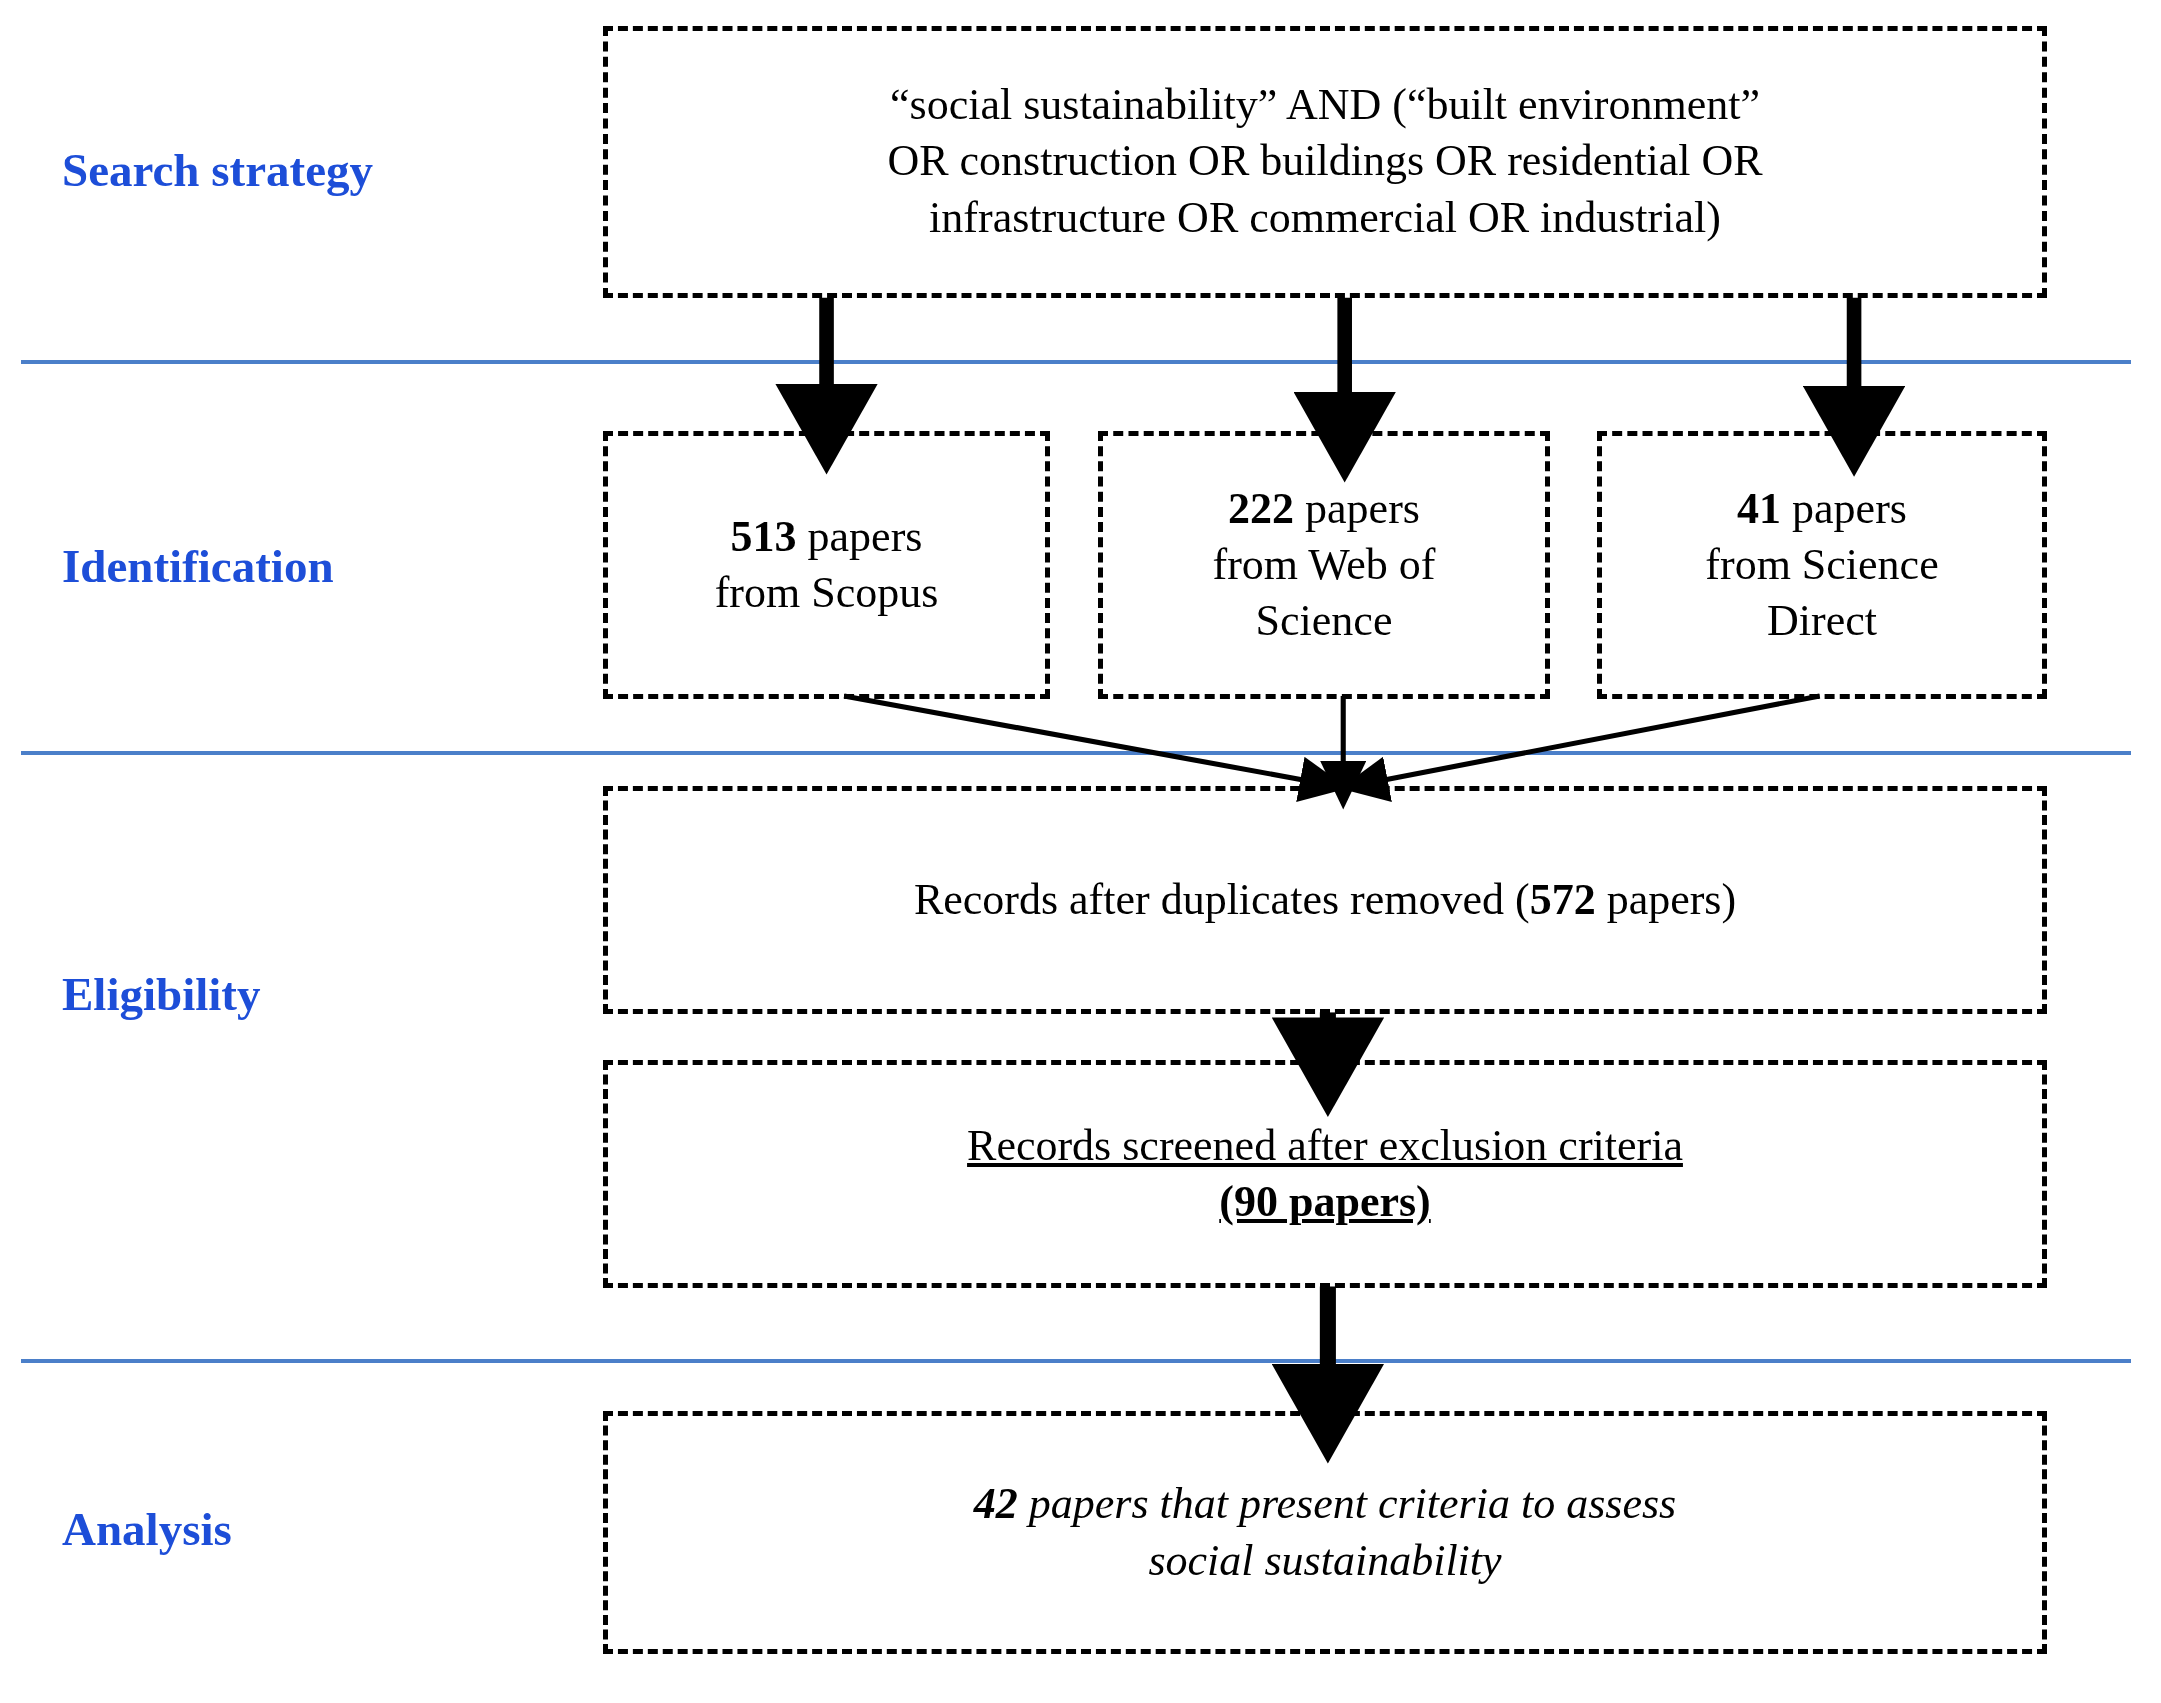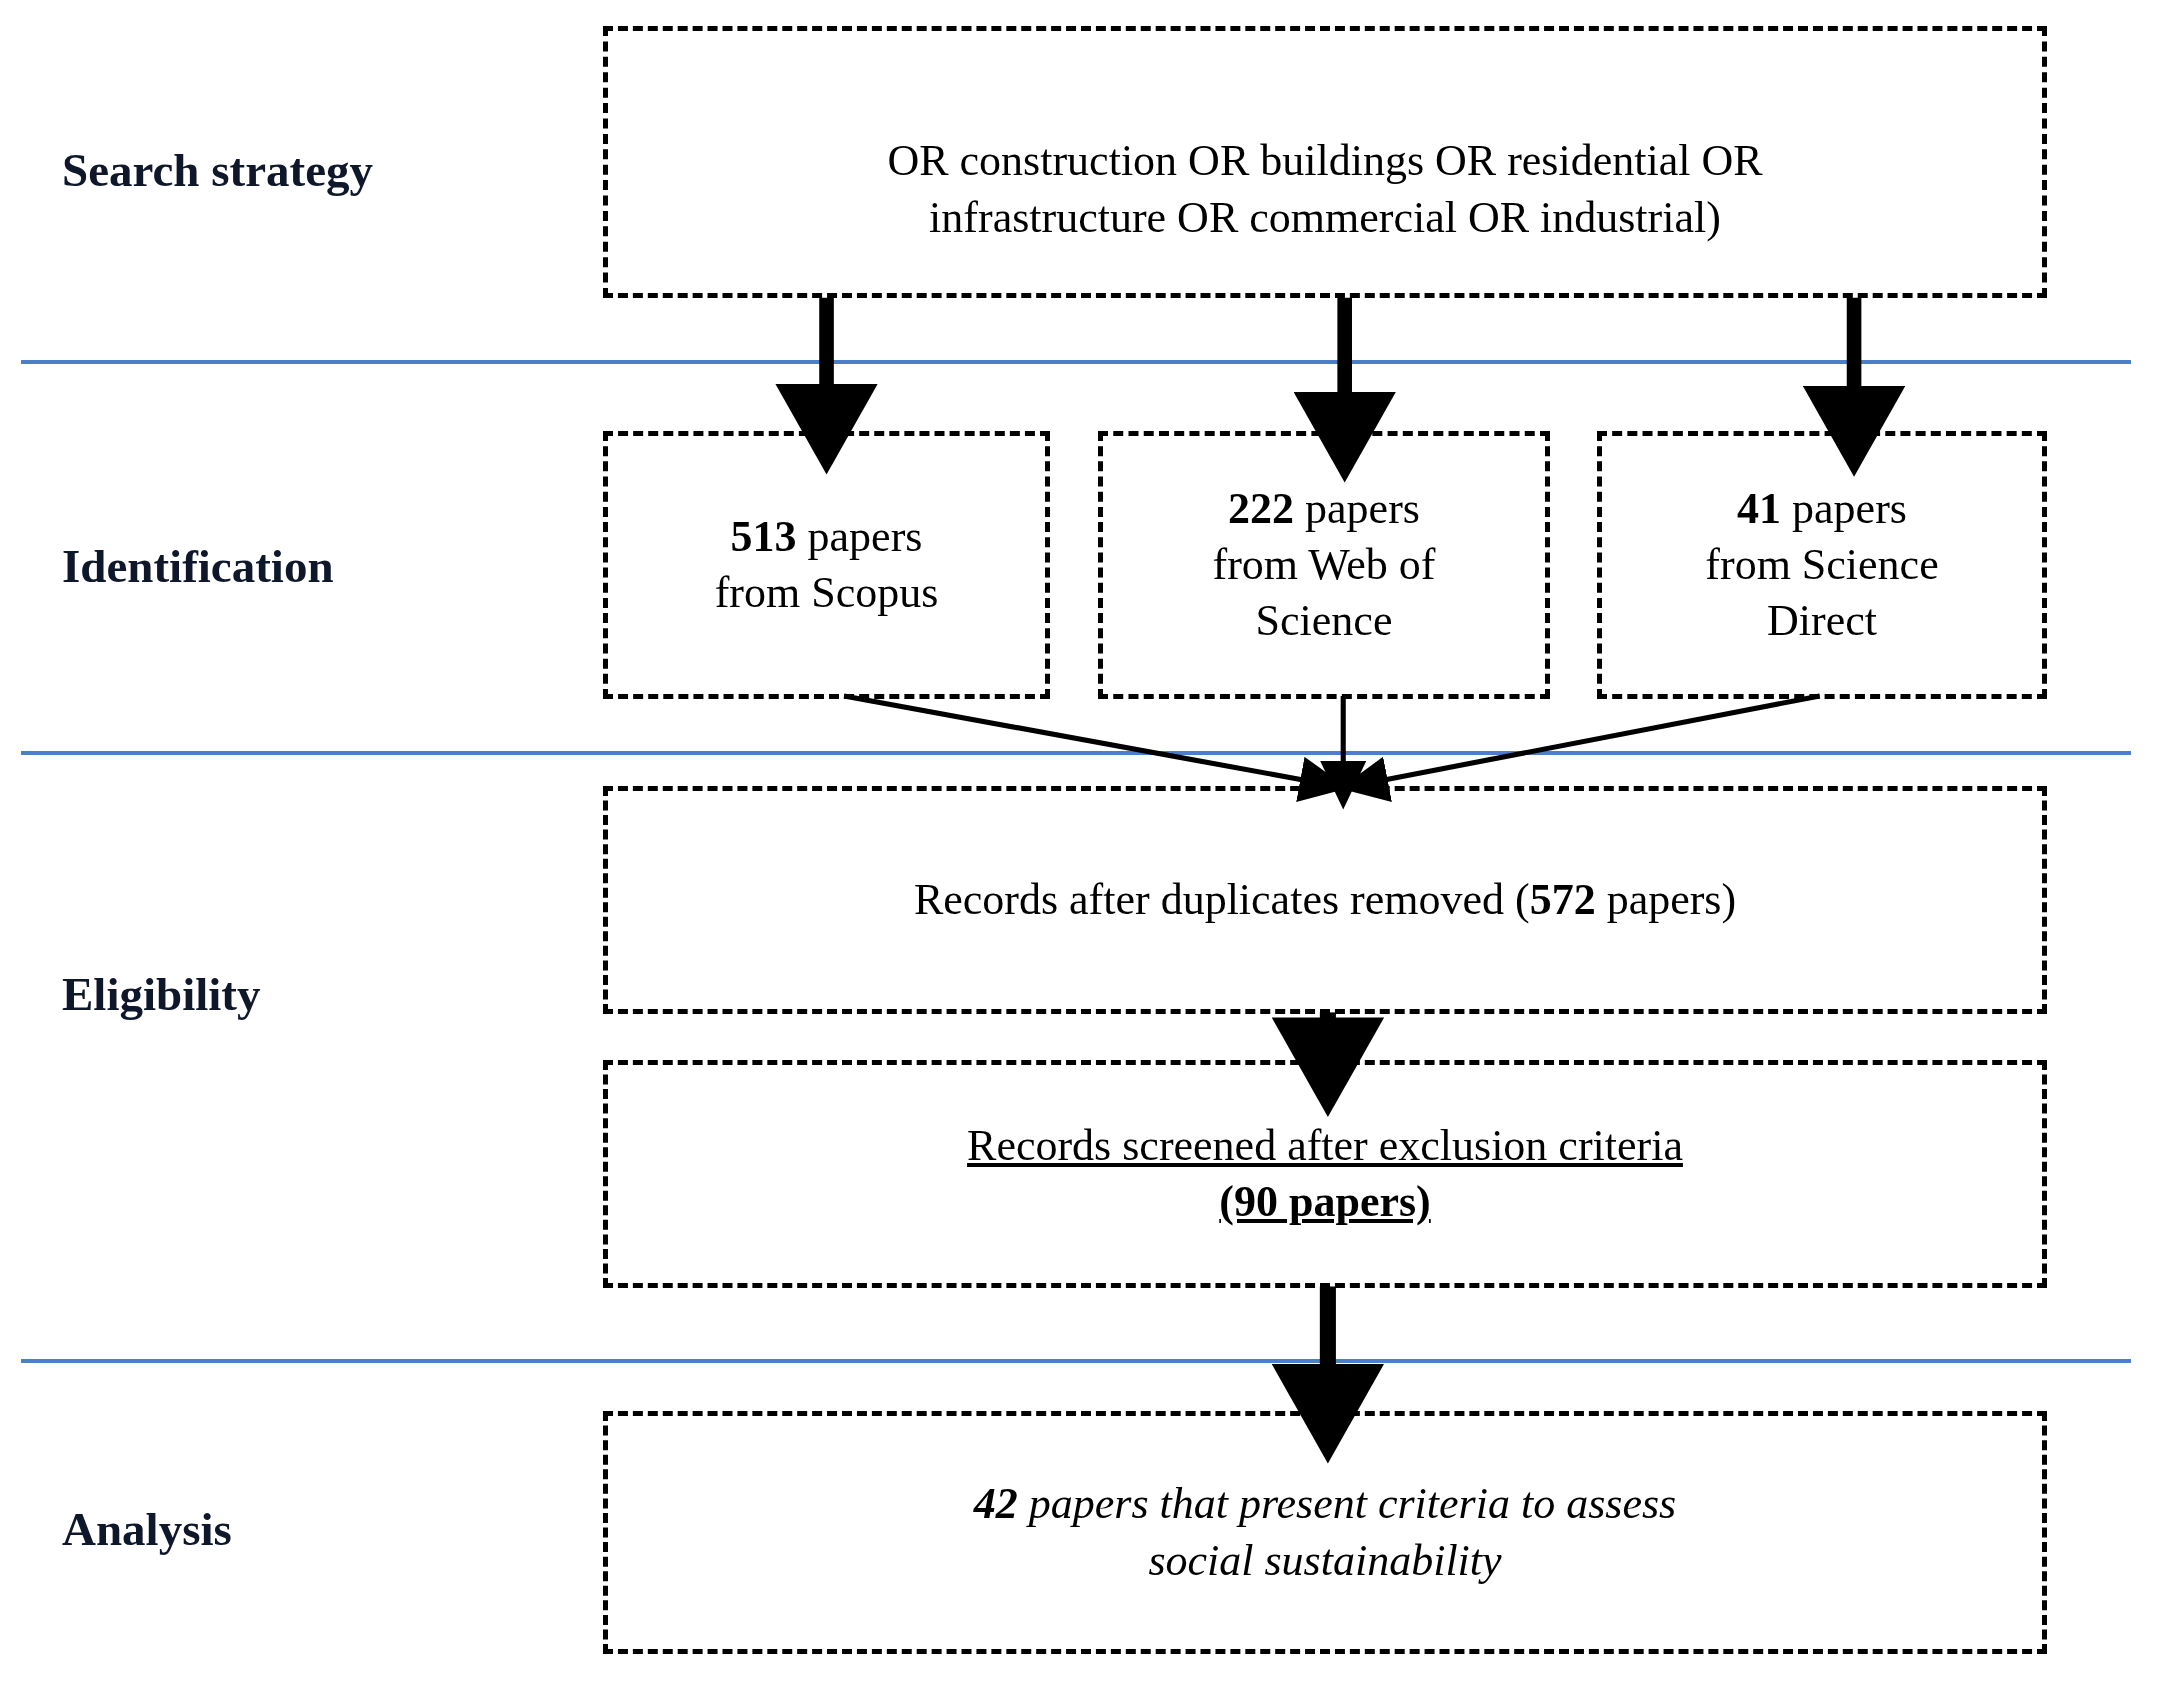--- a/index.html
+++ b/index.html
@@ -16,21 +16,21 @@
     font-family: "Liberation Serif", "DejaVu Serif", serif;
     overflow: hidden;
   }
 
   
   .stage-label {
     position: absolute;
     left: 62px;
     font-weight: bold;
     font-size: 47px;
-    color: #0f172a;
+    color: #1d4ed8;
     line-height: 1.1;
     white-space: nowrap;
   }
   .stage-label.search   { top: 145px; }
   .stage-label.ident    { top: 541px; text-align: right; }
   .stage-label.elig     { top: 969px; }
   .stage-label.analysis { top: 1504px; }
 
   
   .rule {
@@ -88,21 +88,21 @@
   <div class="rule r2"></div>
   <div class="rule r3"></div>
 
   <div class="stage-label search">Search strategy</div>
   <div class="stage-label ident">Identification</div>
   <div class="stage-label elig">Eligibility</div>
   <div class="stage-label analysis">Analysis</div>
 
   <div class="dbox" id="box-search">
     <span class="txt">
-      <br>
+      <span>“social sustainability” AND (“built environment”</span><br>
       <span>OR construction OR buildings OR residential OR</span><br>
       <span>infrastructure OR commercial OR industrial)</span>
     </span>
   </div>
 
   <div class="dbox" id="box-scopus">
     <span class="txt">
       <b>513</b>
       <span>papers</span><br>
       <span>from Scopus</span>

